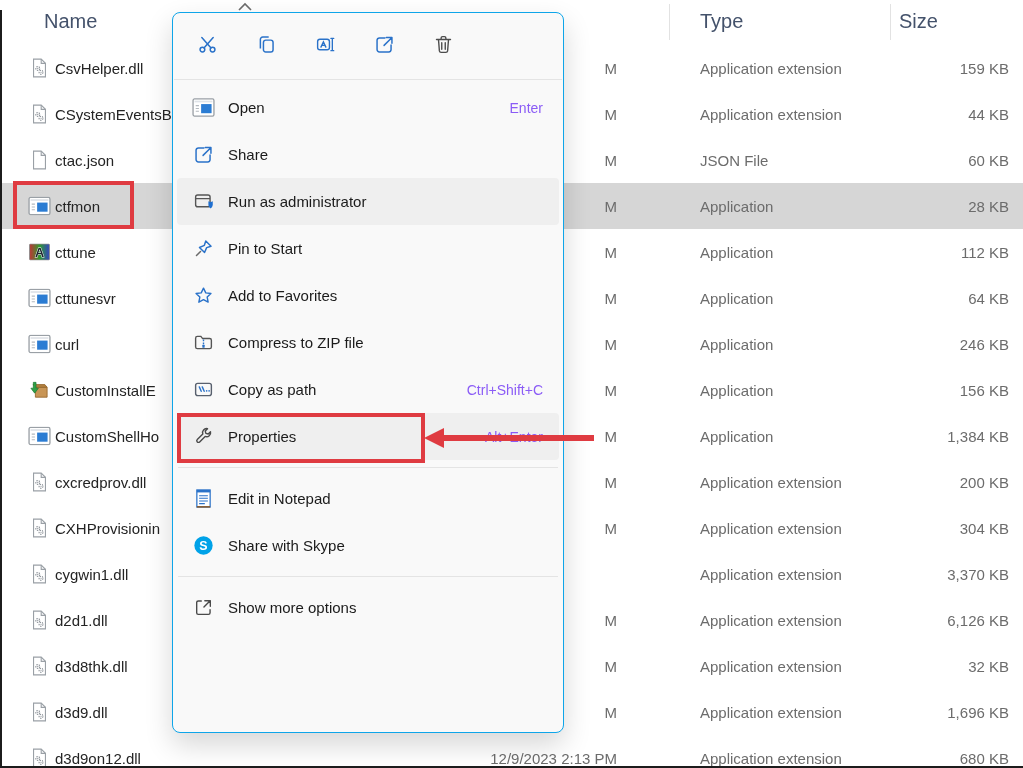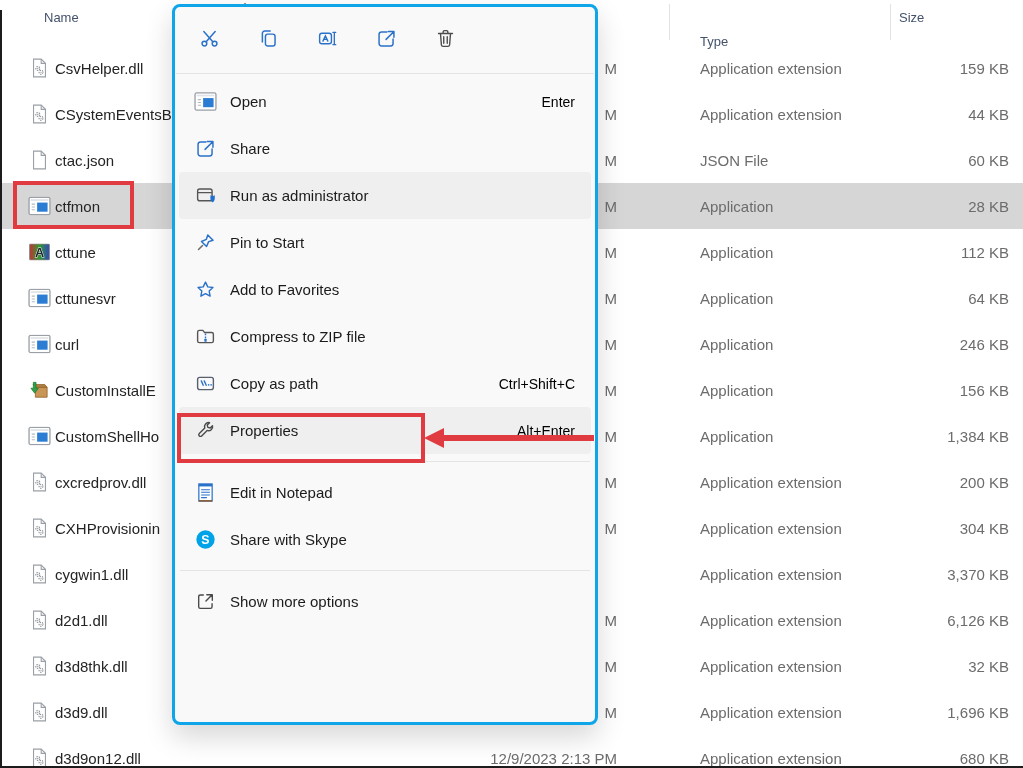--- a/index.html
+++ b/index.html
@@ -3,52 +3,52 @@
 <meta charset="utf-8">
 <style>
   * { margin:0; padding:0; box-sizing:border-box; }
   html,body { width:1023px; height:768px; }
   body {
     position:relative; overflow:hidden; background:#ffffff;
     font-family:"Liberation Sans", sans-serif; color:#1b1b1b;
     -webkit-font-smoothing:antialiased;
   }
   
-  .hdr-cell { position:absolute; top:10px; font-size:13px; color:#44526b; cursor:default; }
+  .hdr-cell { position:absolute; top:10px; font-size:20px; color:#44526b; cursor:default; }
   #hdr-name { left:44px; }
-  #hdr-type { left:700px;margin-top:24px; }
+  #hdr-type { left:700px; }
   #hdr-size { left:899px; }
   .hdr-sep { position:absolute; top:4px; width:1px; height:36px; background:#e2e2e2; }
   #sort-indicator { position:absolute; left:237px; top:-2px; }
 
   #rows { position:absolute; left:0; top:45px; width:1023px; }
   .frow { position:absolute; left:0; width:1023px; height:46px; }
   .frow.selected { background:#d6d6d6; }
   .frow > span { position:absolute; top:50%; transform:translateY(-50%); white-space:nowrap; }
   .f-icon  { left:27px; width:24px; display:flex; justify-content:center; align-items:center; }
   .f-name  { left:55px; font-size:15px; color:#242424; }
   .f-date  { right:406px; font-size:15px; color:#6c6c6c; text-align:right; }
   .f-type  { left:700px; font-size:15px; color:#6c6c6c; }
   .f-size  { right:14px; font-size:15px; color:#6c6c6c; text-align:center; }
 
   
   #context-menu {
-    position:absolute; left:172px; top:4px; width:426px; height:721px;
-    background:#f9f9f9; border:3px solid #0ea5e9; border-radius:8px;
+    position:absolute; left:172px; top:12px; width:392px; height:721px;
+    background:#f9f9f9; border:1px solid #0ea5e9; border-radius:8px;
     box-shadow:0 12px 28px rgba(0,0,0,.16); z-index:10; overflow:hidden;
   }
   #menu-toolbar { height:66px; display:flex; align-items:center; padding-left:12px; gap:15px; }
   .tb-btn { width:44px; height:44px; display:flex; align-items:center; justify-content:center; border-radius:4px; cursor:default; }
   .menu-sep { height:1px; background:#e4e4e4; margin:0 1px; }
   .menu-items { padding:4px; }
   .mitem { height:47px; display:flex; align-items:center; padding:0 16px 0 13px; border-radius:4px; cursor:default; }
   .mitem.hovered { background:#efefef; }
   .mi-icon { width:27px; display:flex; justify-content:center; align-items:center; margin-right:11px; flex:0 0 27px; }
   .mi-label { font-size:15px; color:#1b1b1b; white-space:nowrap; }
-  .mi-shortcut { margin-left:auto; font-size:14px; color:#000000; white-space:nowrap; }
+  .mi-shortcut { margin-left:auto; font-size:14px; color:#8b5cf6; white-space:nowrap; }
   .mi-chevron { margin-left:auto; display:flex; align-items:center; }
   .items-gap { height:7px; }
 
   
   .red-box { position:absolute; border:4px solid #df3b41; z-index:50; pointer-events:none; }
   #red-box-file { left:13px; top:181px; width:121px; height:48px; }
   #red-box-menu { left:177px; top:413px; width:248px; height:50px; }
   #red-arrow-line { position:absolute; left:443px; top:435px; width:151px; height:6px; background:#df3b41; z-index:51; }
   #red-arrow-head { position:absolute; left:424px; top:428px; width:0; height:0; z-index:51;
     border-top:10px solid transparent; border-bottom:10px solid transparent; border-right:20px solid #df3b41; }

